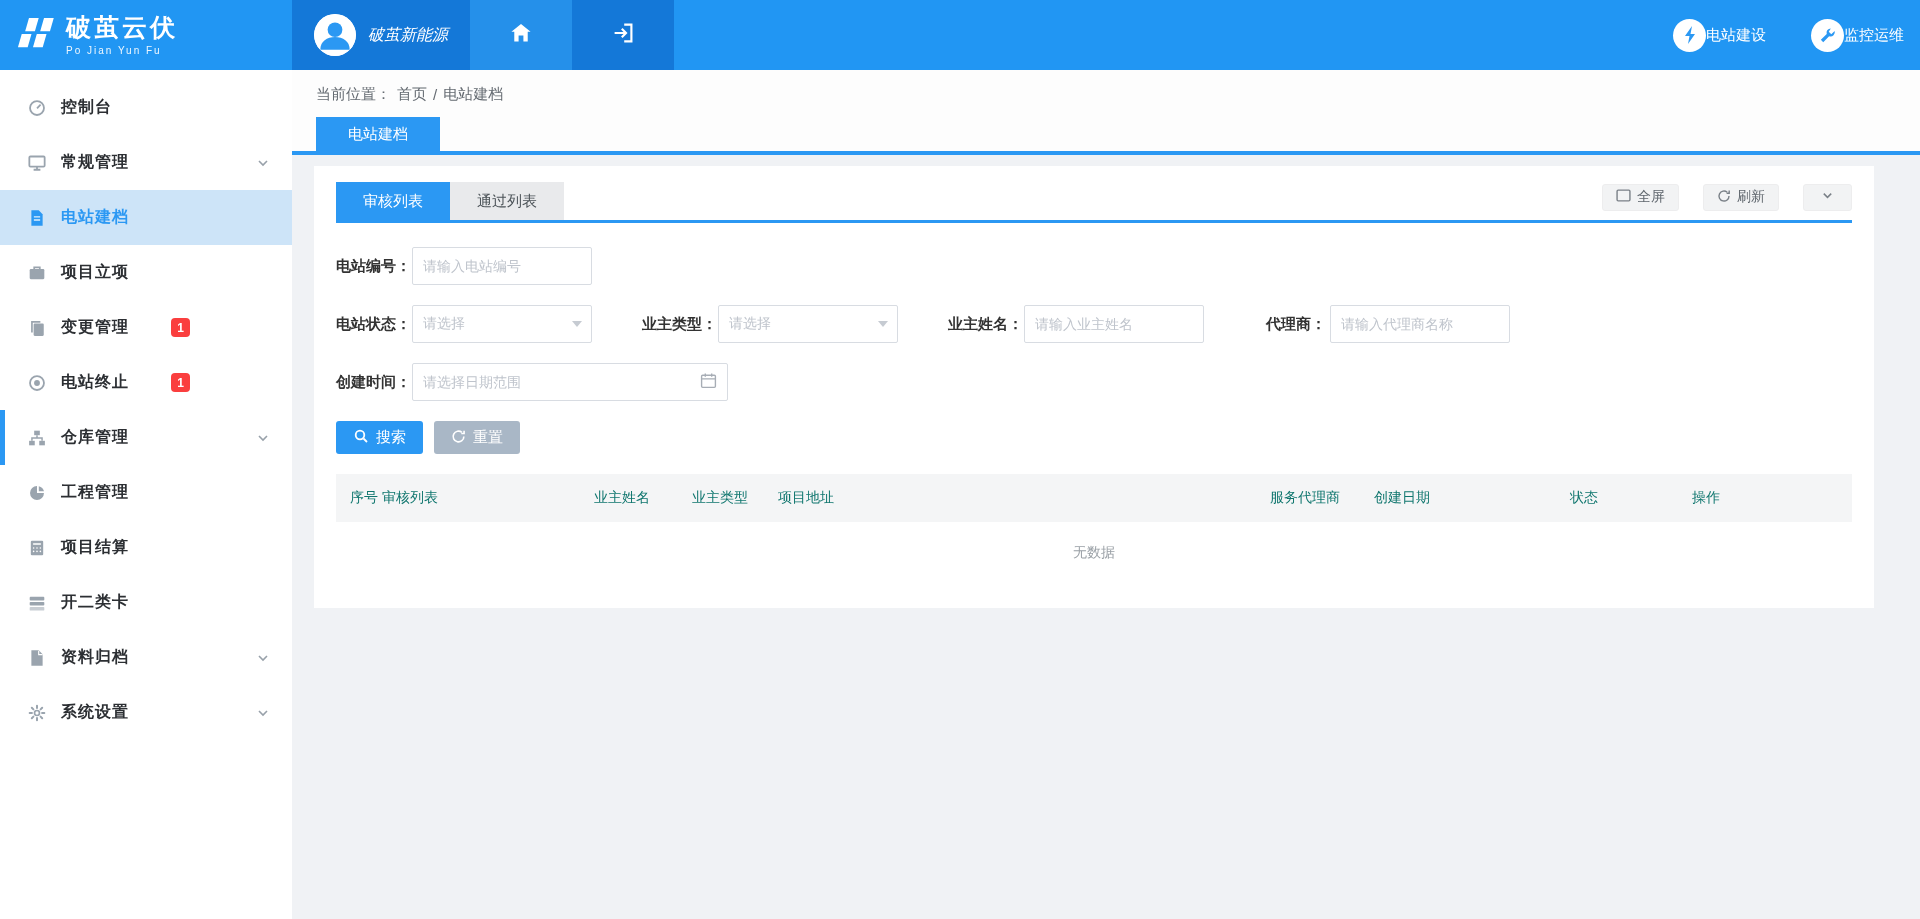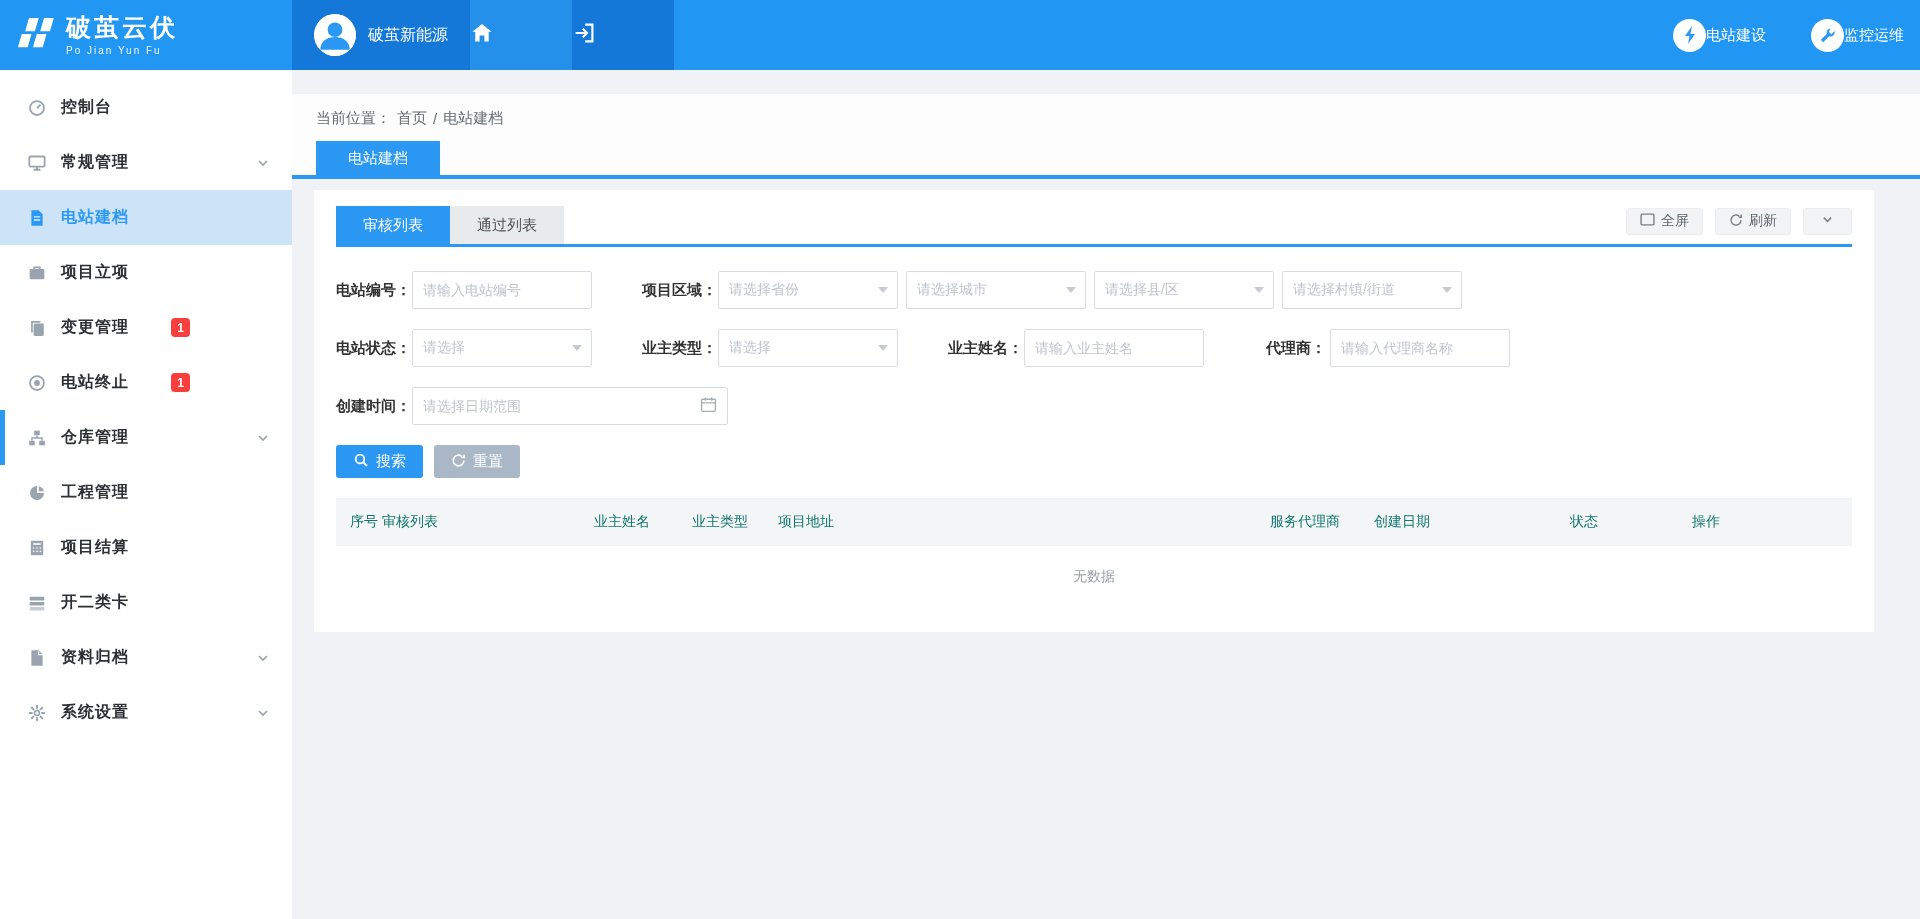--- a/index.html
+++ b/index.html
@@ -11,21 +11,21 @@
     color: #333;
   }
   .app { display: flex; flex-direction: column; height: 919px; }
 
   
   .header { height: 70px; background: #2196f3; display: flex; align-items: stretch; color: #fff; flex: none; }
   .logo { width: 292px; flex: none; display: flex; align-items: center; padding-left: 8px; gap: 12px; }
   .logo-text { display: flex; flex-direction: column; }
   .logo-title { font-size: 25px; font-weight: bold; letter-spacing: 3px; line-height: 1.1; }
   .logo-sub { font-size: 10px; letter-spacing: 2px; opacity: .92; margin-top: 3px; }
-  .hseg { display: flex; align-items: center; justify-content: space-between; cursor: pointer; }
+  .hseg { display: flex; align-items: center; justify-content: center; cursor: pointer; font-style: italic; }
   .seg-user { background: #1478d8; padding: 0 22px; gap: 12px; font-size: 16px; }
   .seg-home { background: #2590ea; width: 102px; }
   .seg-login { background: #1478d8; width: 102px; }
   .avatar { width: 42px; height: 42px; border-radius: 50%; background: #fff; overflow: hidden; flex: none; }
   .header-right { margin-left: auto; display: flex; align-items: center; gap: 45px; padding-right: 16px; }
   .hnav { display: flex; align-items: center; font-size: 15px; cursor: pointer; }
   .circle-icon { width: 33px; height: 33px; border-radius: 50%; background: #fff; display: flex; align-items: center; justify-content: center; flex: none; }
 
   
   .shell { display: flex; flex: 1; overflow: hidden; }
@@ -37,34 +37,34 @@
   .side-item .sicon svg { display: block; width: 18px; height: 18px; }
   .slabel { font-size: 16px; font-weight: 600; letter-spacing: 1px; }
   .side-item.active { background: #cde4f8; color: #2b98f3; }
   .side-item.active .sicon { color: #2b98f3; }
   .side-item.indicator::before { content: ""; position: absolute; left: 0; top: 0; bottom: 0; width: 5px; background: #2b98f3; }
   .badge { margin-left: 42px; min-width: 19px; height: 19px; background: #fa3e3e; color: #fff; font-size: 12px; font-weight: bold; border-radius: 4px; display: flex; align-items: center; justify-content: center; padding: 0 4px; }
   .chev { margin-left: auto; color: #98a1aa; display: flex; }
 
   
   .main { flex: 1; display: flex; flex-direction: column; background: #f0f2f5; overflow: hidden; }
-  .topbar { background: #fdfdfd; border-bottom: 4px solid #2b98f3; padding: 15px 0 0 24px; flex: none; margin-top: 24px; }
+  .topbar { background: #fdfdfd; border-bottom: 4px solid #2b98f3; padding: 15px 0 0 24px; flex: none; }
   .breadcrumb { font-size: 15px; color: #656b72; margin-bottom: 13px; display: flex; align-items: center; gap: 6px; }
   .breadcrumb a { color: #656b72; text-decoration: none; cursor: pointer; }
   .page-tabs { display: flex; }
   .page-tab { height: 34px; background: #2b98f3; color: #fff; font-size: 15px; display: flex; align-items: center; padding: 0 32px; cursor: pointer; }
 
   .body { padding: 11px 46px 20px 22px; flex: 1; overflow: auto; }
   .card { background: #fff; padding: 16px 22px 24px; }
 
   .tabs-bar { display: flex; align-items: flex-end; border-bottom: 3px solid #2b98f3; }
   .ctab { height: 38px; padding: 0 27px; display: flex; align-items: center; font-size: 15px; cursor: pointer; }
   .ctab.active { background: #2b98f3; color: #fff; }
   .ctab.inactive { background: #e9eaec; color: #4b5257; }
-  .tools { margin-left: auto; display: flex; gap: 12px; align-self: center; margin-bottom: 8px; }
+  .tools { margin-left: auto; display: flex; gap: 24px; align-self: center; margin-bottom: 8px; }
   .tool-btn { height: 27px; padding: 0 13px; background: #f2f3f4; border: 1px solid #ededee; border-radius: 3px; font-size: 14px; color: #5f666d; display: flex; align-items: center; gap: 6px; cursor: pointer; }
 
   .filters { margin-top: 24px; }
   .frow { display: flex; margin-bottom: 20px; }
   .fgroup { display: flex; align-items: center; margin-right: 50px; }
   .fgroup:last-child { margin-right: 0; }
   .flabel { width: 72px; flex: none; text-align: right; font-size: 15px; font-weight: bold; color: #333; margin-right: 4px; white-space: nowrap; }
   .region-selects { display: flex; gap: 8px; }
   .tinput { width: 180px; height: 38px; border: 1px solid #d8dce2; border-radius: 2px; padding: 0 10px; font-size: 14px; color: #333; outline: none; background: #fff; }
   input::placeholder { color: #bfc4cc; }
@@ -364,41 +364,20 @@
               </div>
             </div>
           </div>
 
           <div class="filters">
 
             <div class="frow">
               <div class="fgroup">
                 <span class="flabel">电站编号：</span>
                 <input class="tinput" type="text" placeholder="请输入电站编号" style="">
-              </div>
-              <div class="fgroup">
-                <span class="flabel">项目区域：</span>
-                <div class="region-selects">
-                  <div class="select">
-                    <span class="ph">请选择省份</span>
-                    <span class="caret"></span>
-                  </div>
-                  <div class="select">
-                    <span class="ph">请选择城市</span>
-                    <span class="caret"></span>
-                  </div>
-                  <div class="select">
-                    <span class="ph">请选择县/区</span>
-                    <span class="caret"></span>
-                  </div>
-                  <div class="select">
-                    <span class="ph">请选择村镇/街道</span>
-                    <span class="caret"></span>
-                  </div>
-                </div>
               </div>
             </div>
 
             <div class="frow">
               <div class="fgroup">
                 <span class="flabel">电站状态：</span>
                 <div class="select">
                   <span class="ph">请选择</span>
                   <span class="caret"></span>
                 </div>

